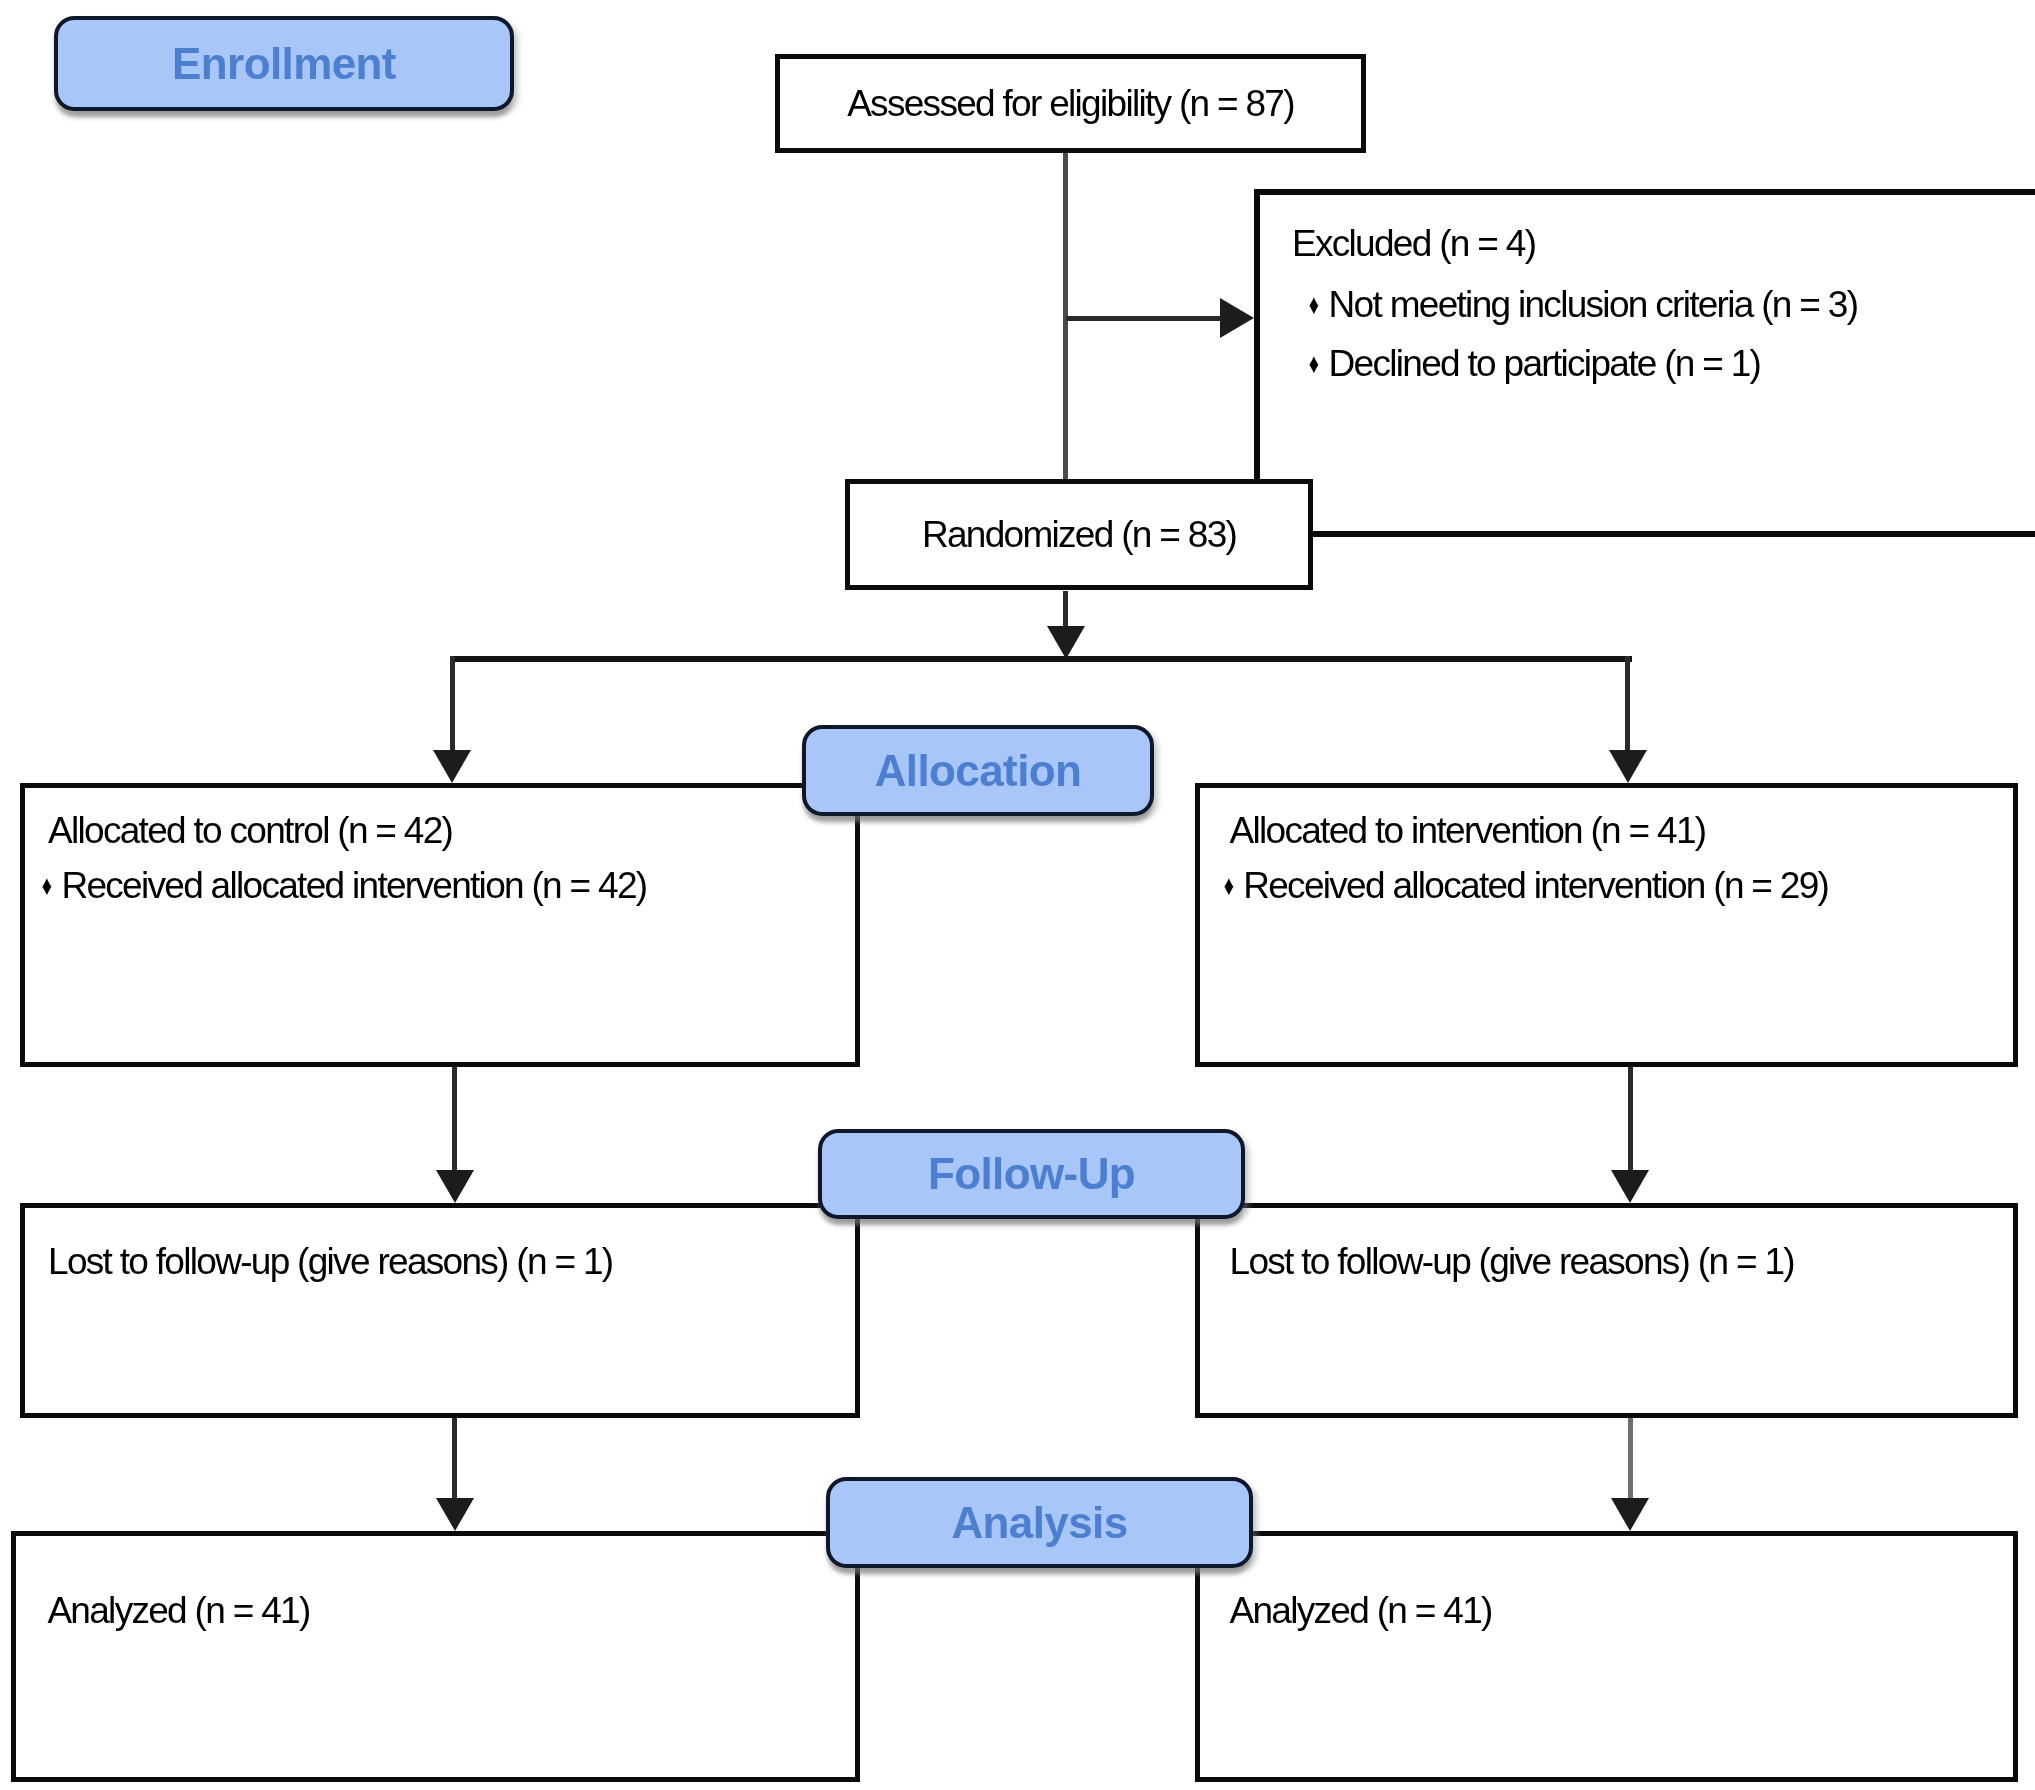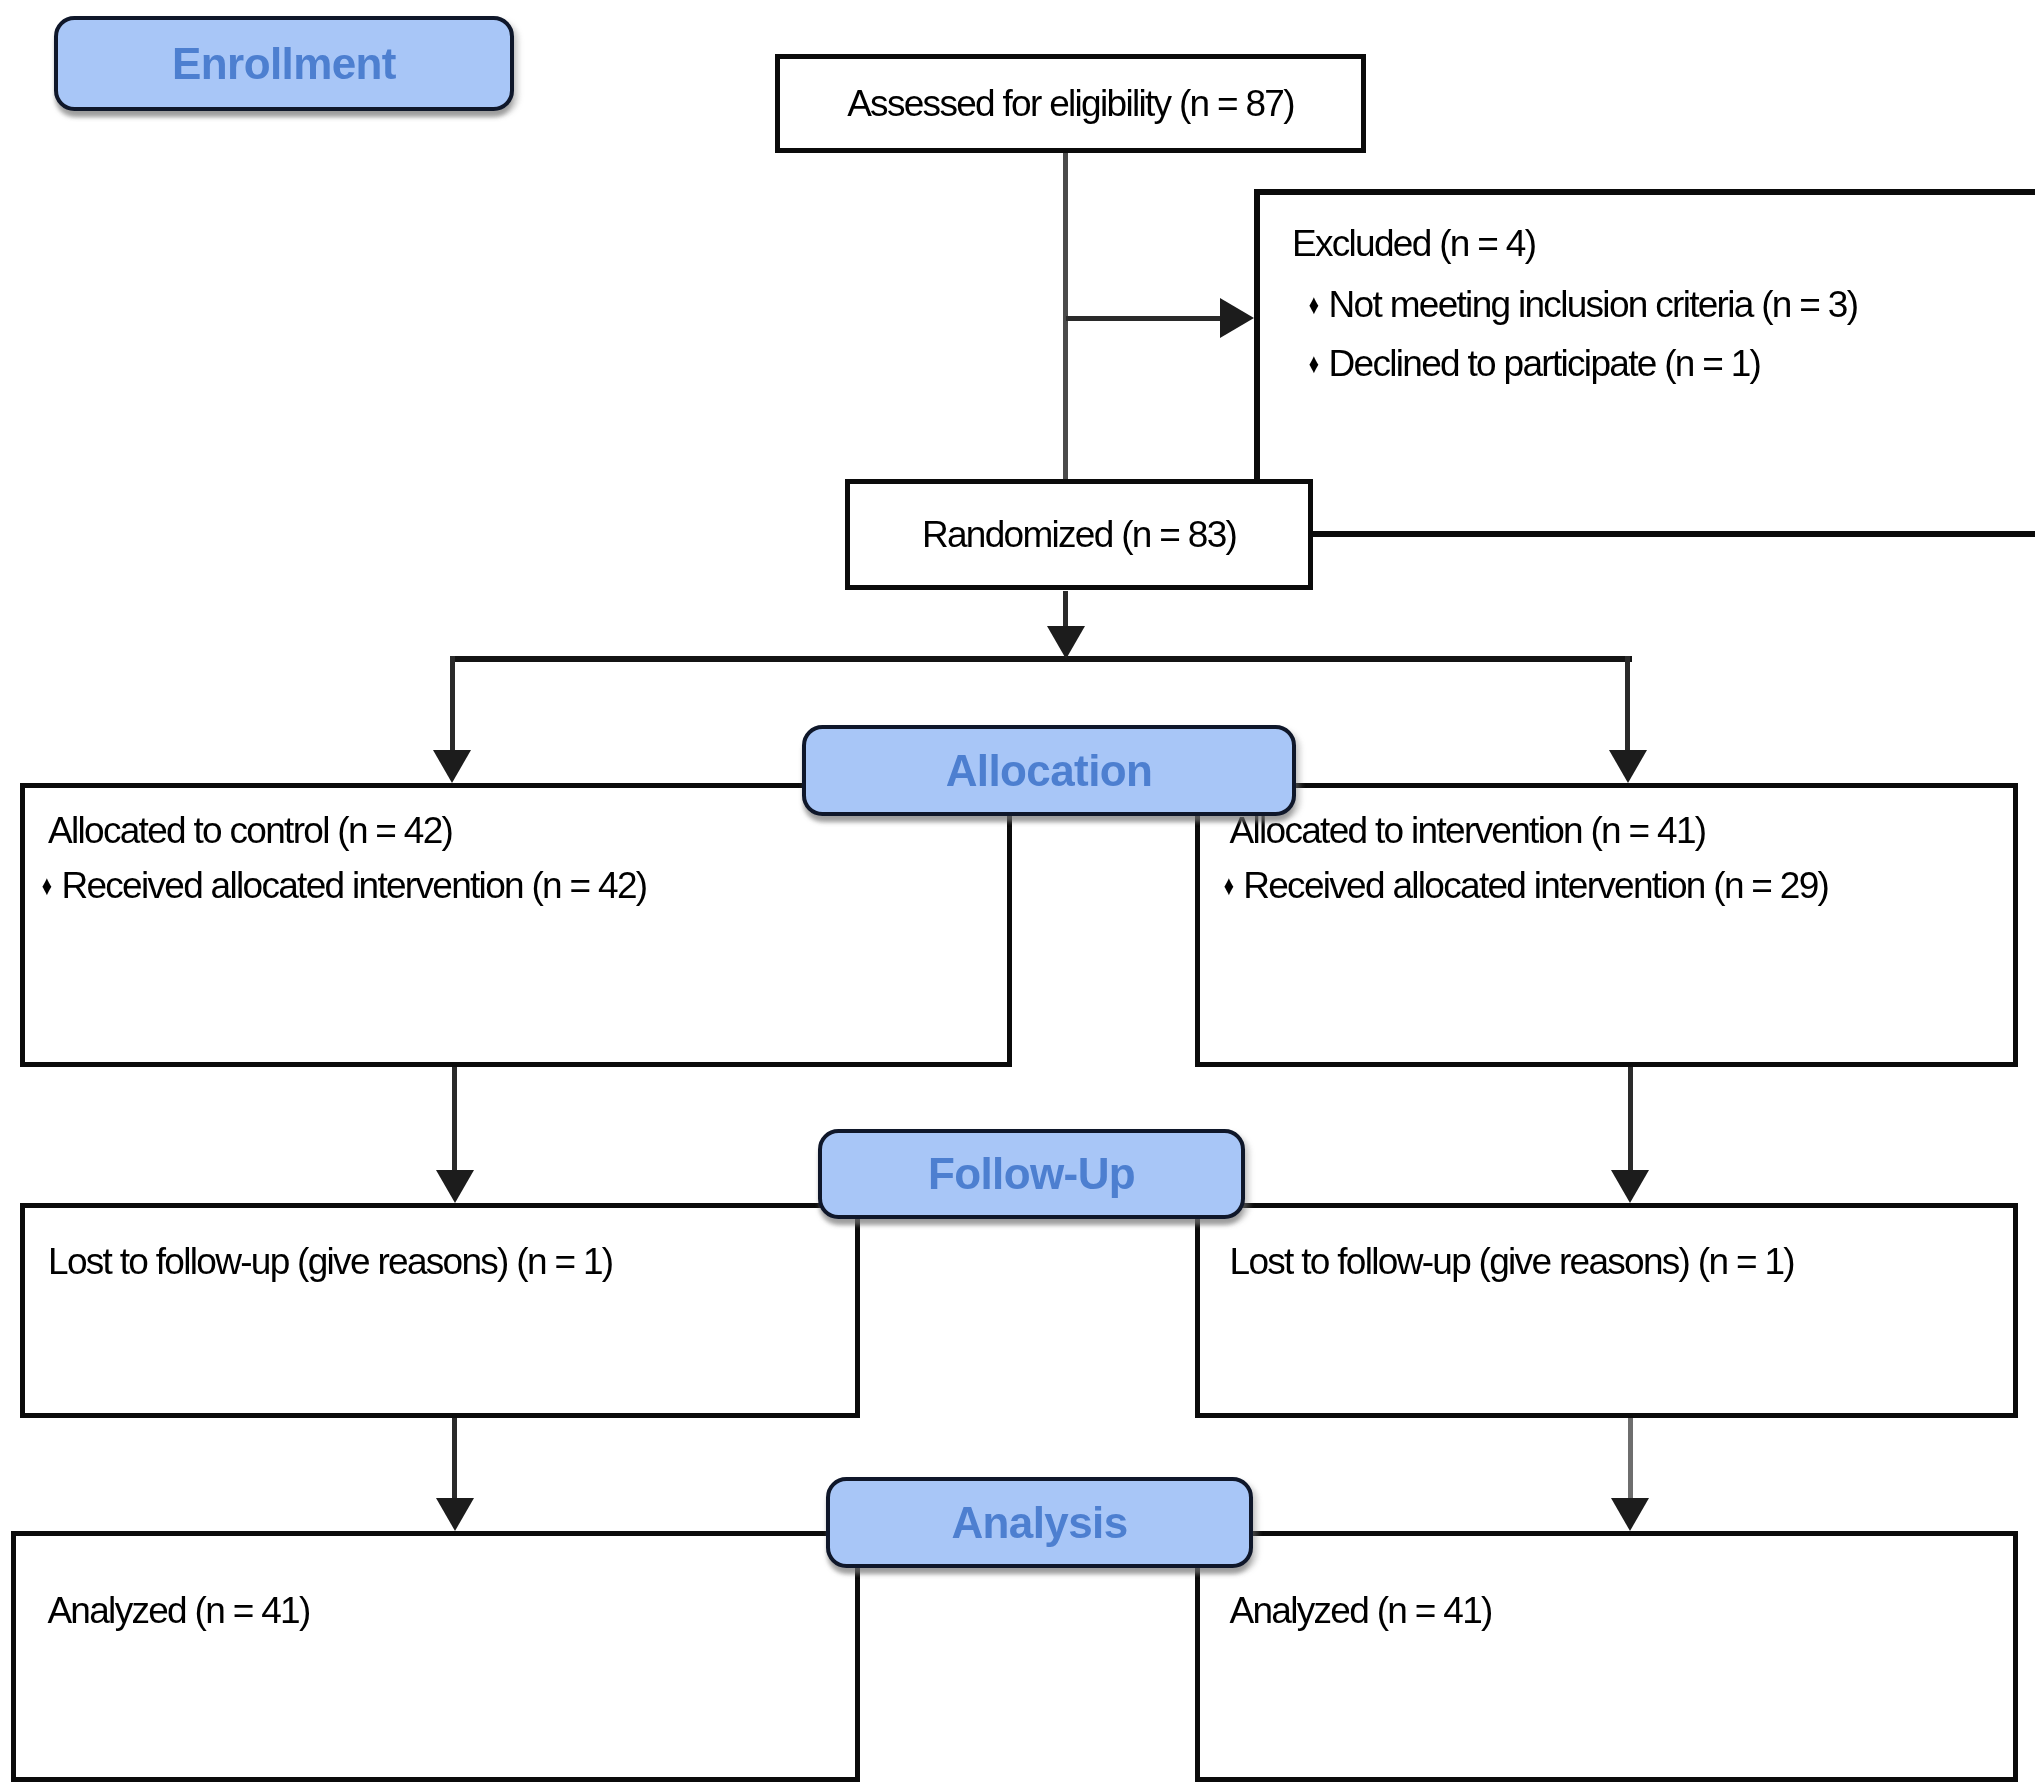--- a/index.html
+++ b/index.html
@@ -80,21 +80,21 @@
         <span class="glyph">♦</span>
         <span>Declined to participate (n = 1)</span>
       </div>
     </div>
   </div>
 
   <div class="box" style="left:845px;top:479px;width:468px;height:111px;">
     <div class="t center-txt">Randomized (n = 83)</div>
   </div>
 
-  <div class="box" style="left:20px;top:783px;width:992px;height:284px;">
+  <div class="box" style="left:20px;top:783px;width:840px;height:284px;">
     <div class="t" style="margin:19px 0 0 23px;">Allocated to control (n = 42)</div>
     <div class="brow t" style="margin:5.7px 0 0 14.8px;line-height:50px;">
       <span class="glyph">♦</span>
       <span>Received allocated intervention (n = 42)</span>
     </div>
   </div>
 
   <div class="box" style="left:1195px;top:783px;width:823px;height:284px;">
     <div class="t" style="margin:19px 0 0 29.5px;">Allocated to intervention (n = 41)</div>
     <div class="brow t" style="margin:5.7px 0 0 21.6px;line-height:50px;">
@@ -114,20 +114,20 @@
   <div class="box" style="left:11.4px;top:1531px;width:849px;height:251px;">
     <div class="t" style="margin:51px 0 0 31px;">Analyzed (n = 41)</div>
   </div>
 
   <div class="box" style="left:1195px;top:1531px;width:823px;height:251px;">
     <div class="t" style="margin:51px 0 0 29.5px;">Analyzed (n = 41)</div>
   </div>
 
   <div class="stage" style="left:54px;top:16px;width:460px;height:95px;">Enrollment</div>
 
-  <div class="stage" style="left:802px;top:725px;width:494px;height:91px;">Allocation</div>
+  <div class="stage" style="left:802px;top:725px;width:352px;height:91px;">Allocation</div>
 
   <div class="stage" style="left:826px;top:1477px;width:427px;height:91px;">Analysis</div>
 
   <div class="stage" style="left:818px;top:1129px;width:427px;height:90px;">Follow-Up</div>
 
 </div>
 
 
 </body></html>

